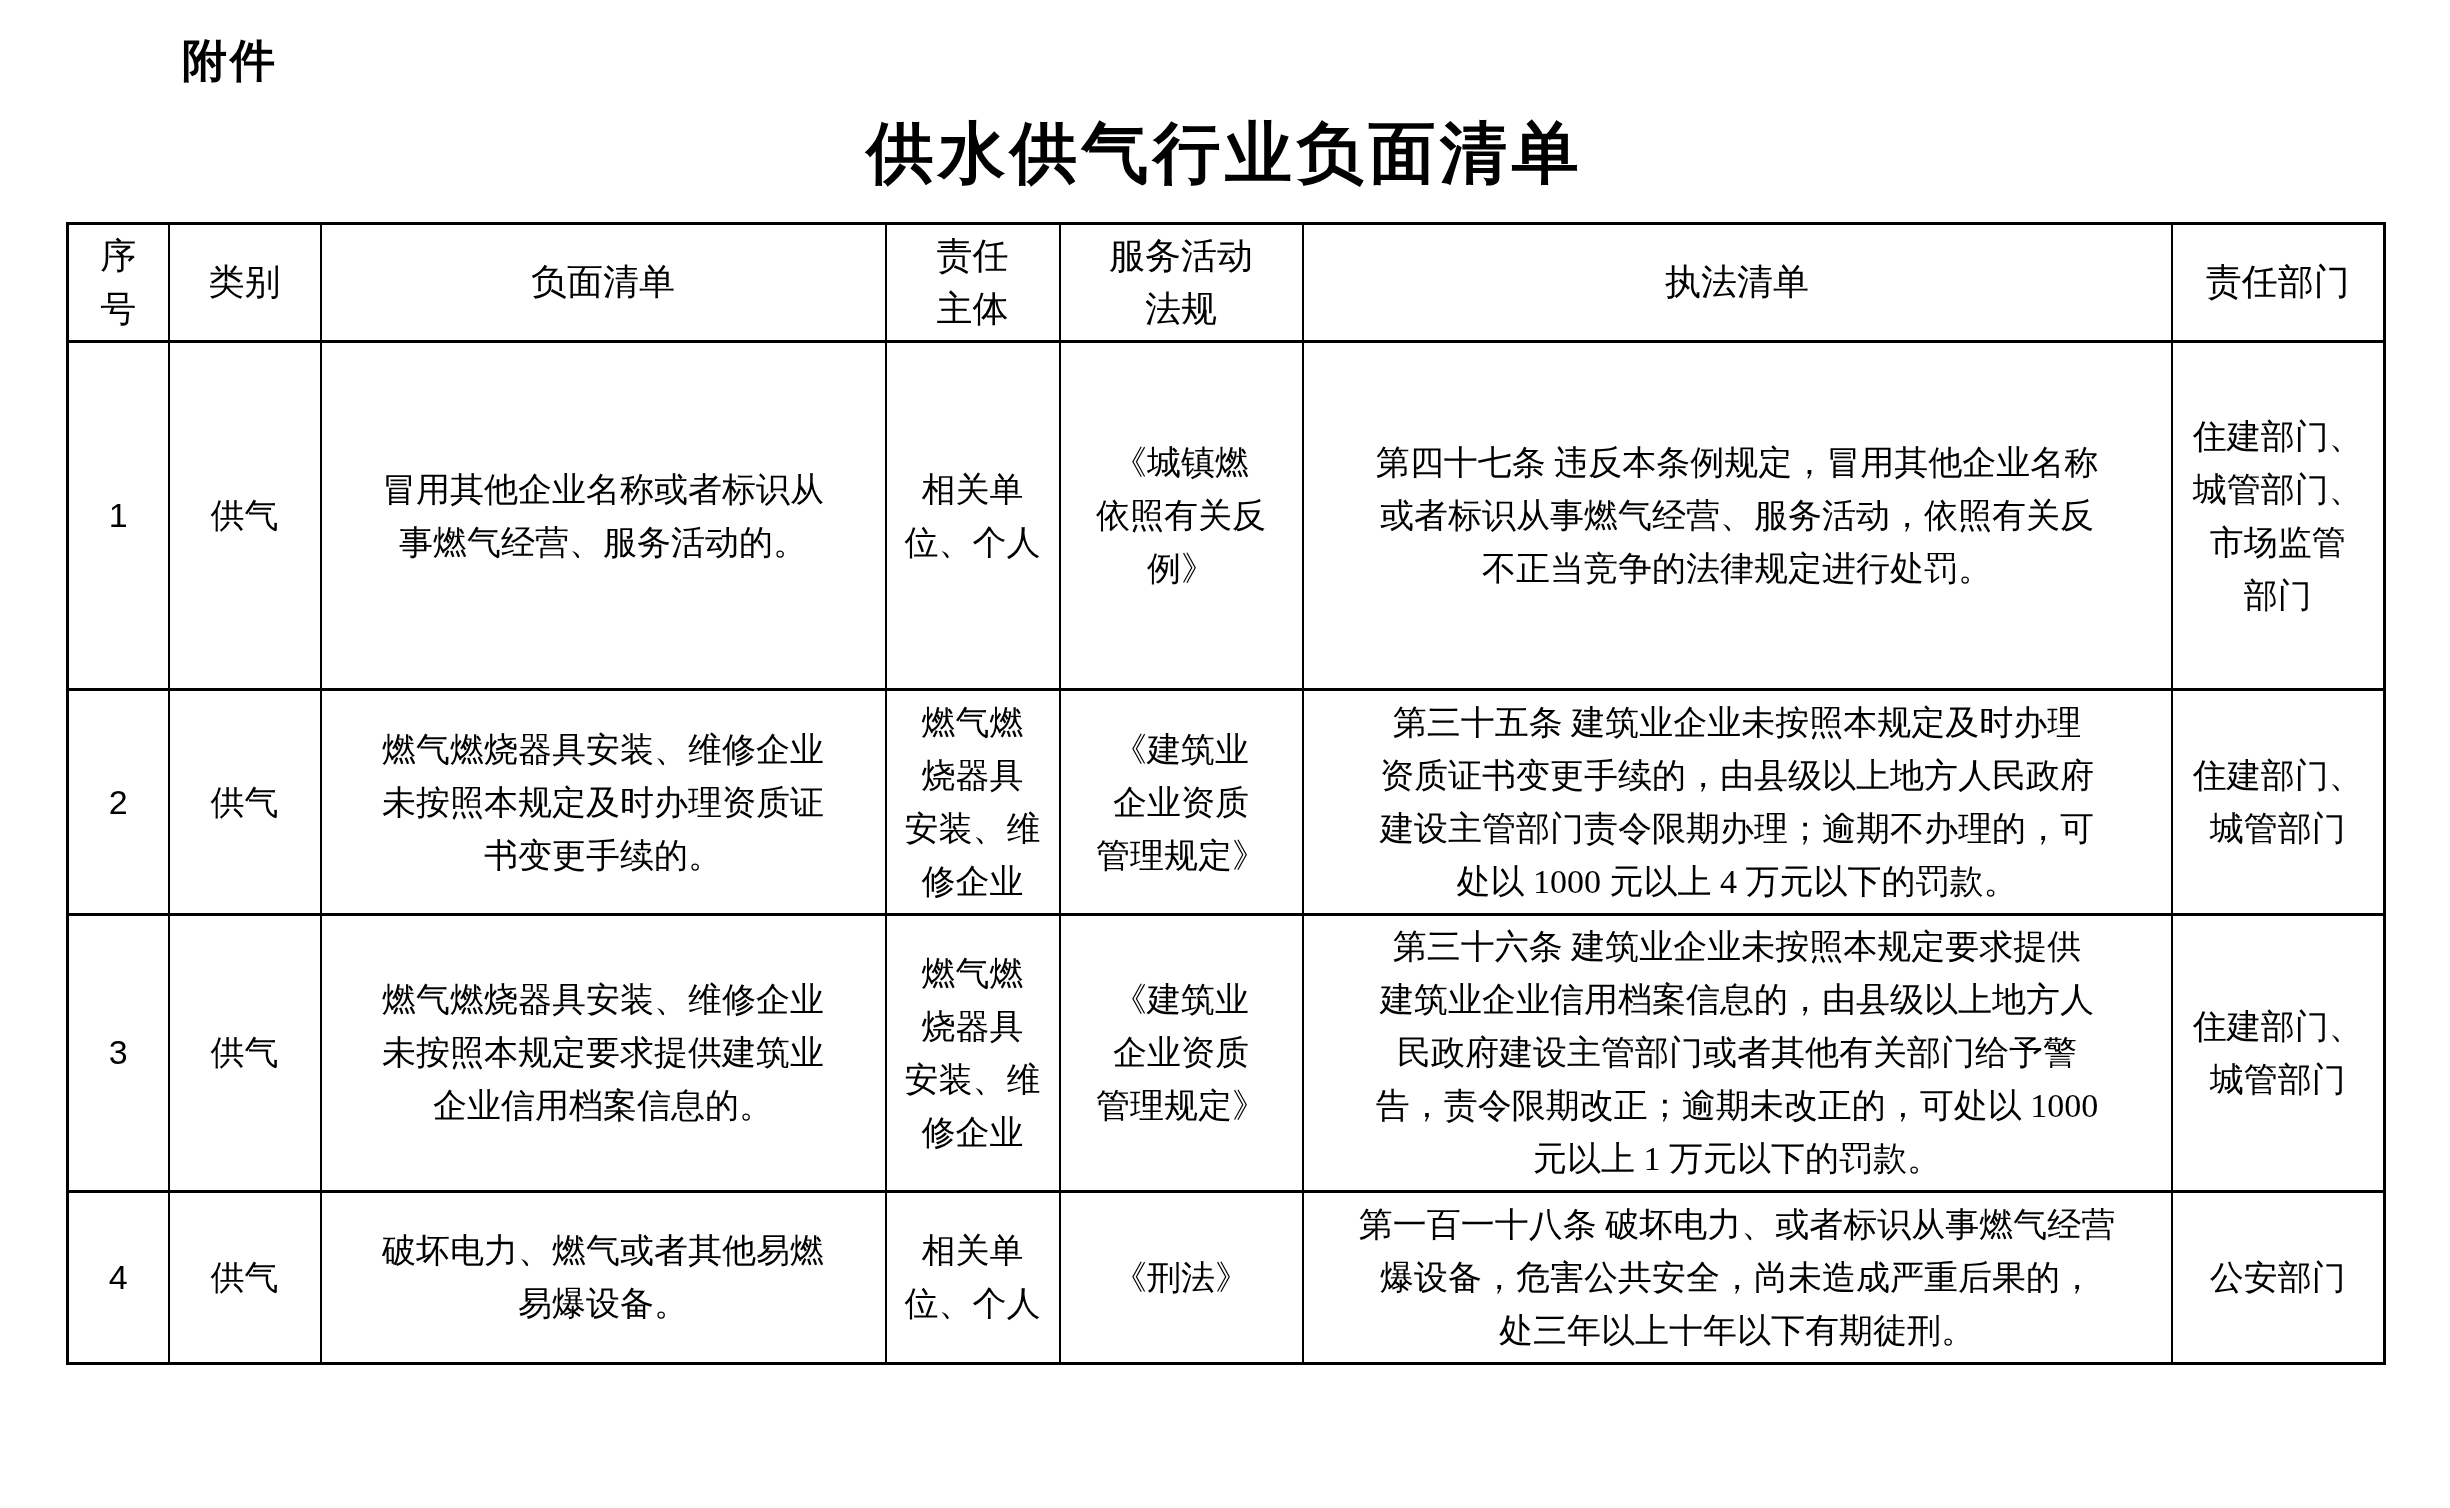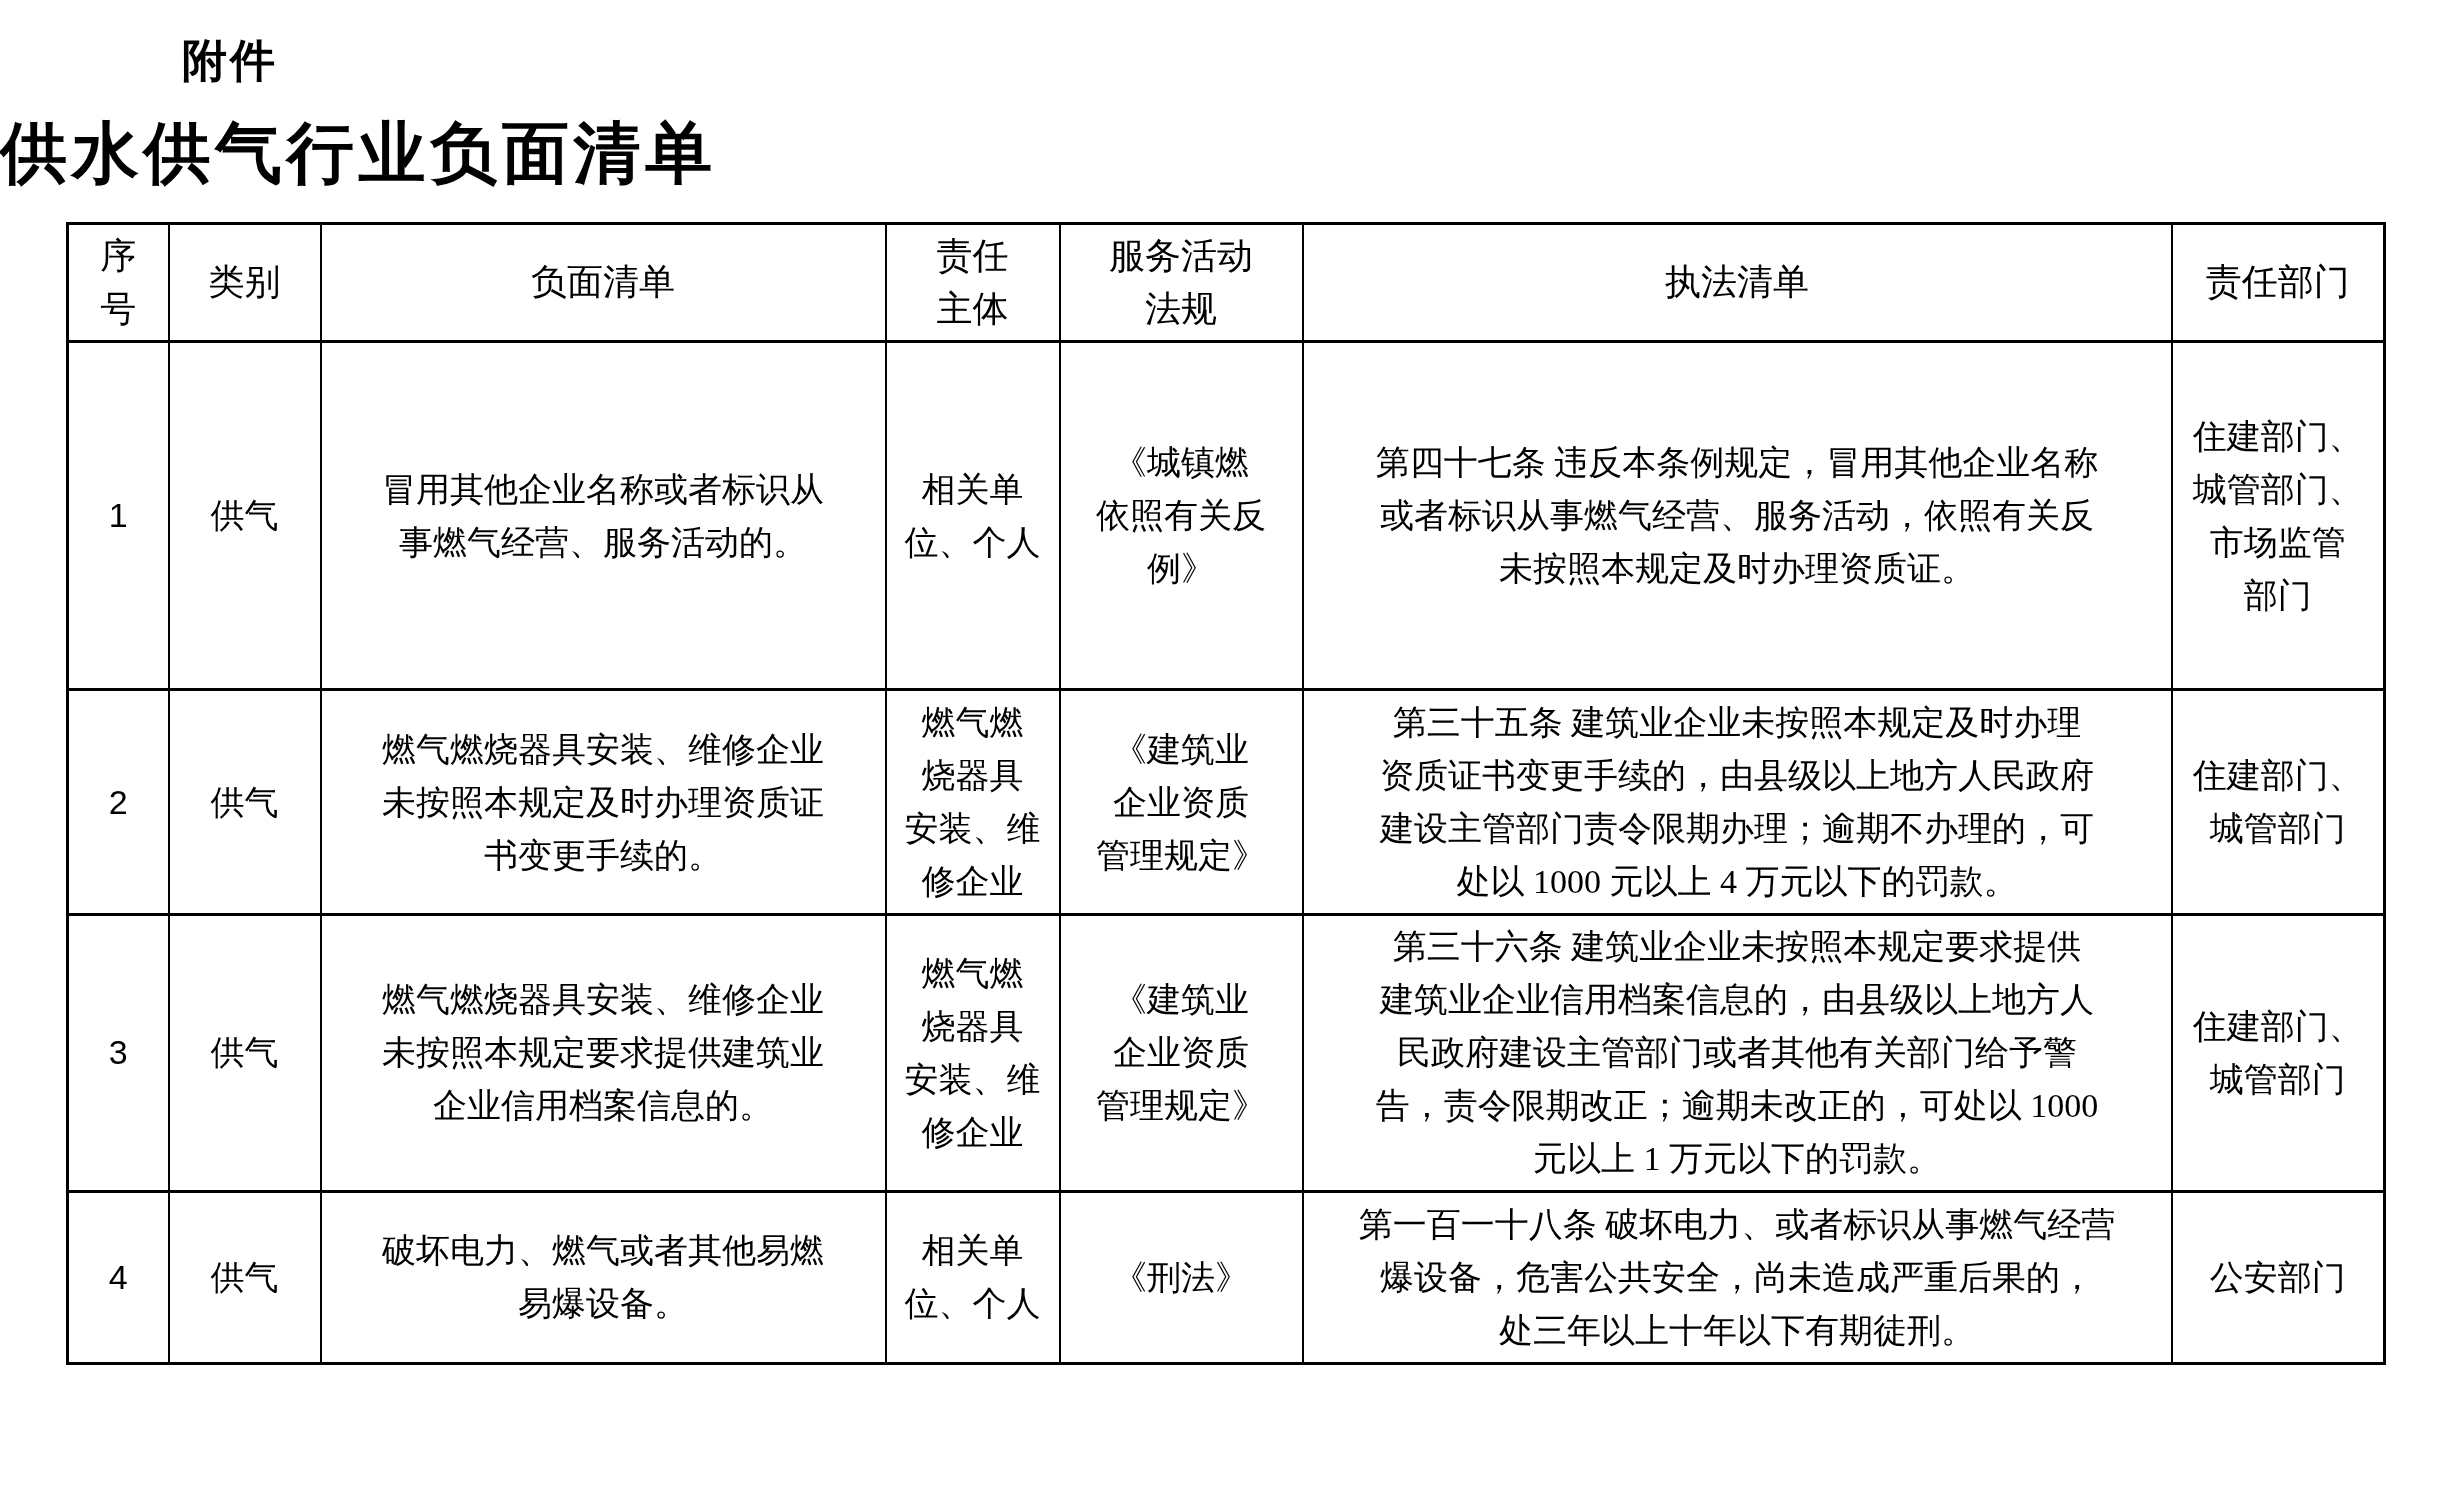--- a/index.html
+++ b/index.html
@@ -23,21 +23,21 @@
     font-size: 45px;
     font-weight: 600;
     letter-spacing: 3.1px;
     text-align: center;
   }
   .title {
     position: absolute;
     left: 0;
     top: 108px;
     width: 100%;
-    text-align: left;
+    text-align: center;
     font-size: 67px;
     font-weight: bold;
     letter-spacing: 4.7px;
   }
   table.nlist {
     position: absolute;
     left: 66px;
     top: 222px;
     width: 2318px;
     border-collapse: collapse;
@@ -108,21 +108,21 @@
       <td>供气</td>
       <td class="cell-left">冒用其他企业名称或者标识从
 事燃气经营、服务活动的。</td>
       <td>相关单
 位、个人</td>
       <td>《城镇燃
 依照有关反
 例》</td>
       <td class="cell-left">第四十七条 违反本条例规定，冒用其他企业名称
 或者标识从事燃气经营、服务活动，依照有关反
-未按照本规定及时办理资质证。</td>
+不正当竞争的法律规定进行处罚。</td>
       <td>住建部门、
 城管部门、
 市场监管
 部门</td>
     </tr>
     <tr style="height:224px">
       <td class="cell-num">2</td>
       <td>供气</td>
       <td class="cell-left">燃气燃烧器具安装、维修企业
 未按照本规定及时办理资质证

